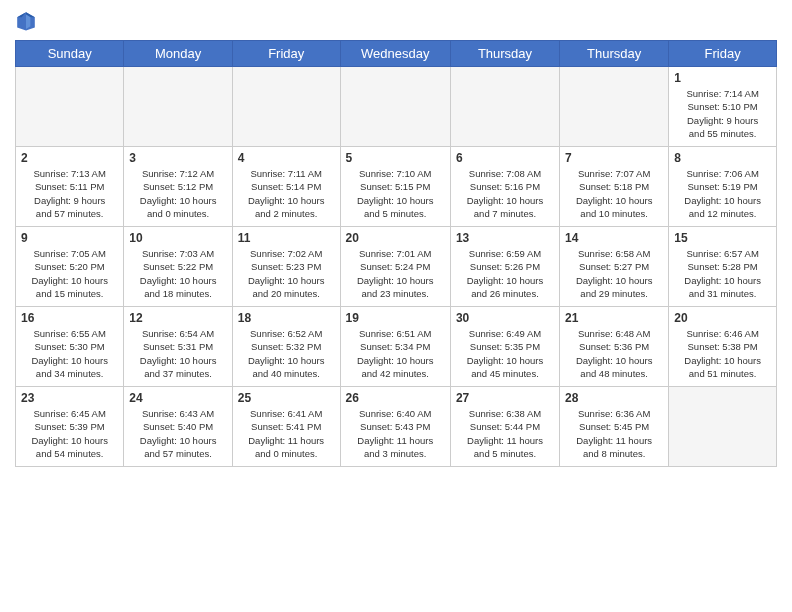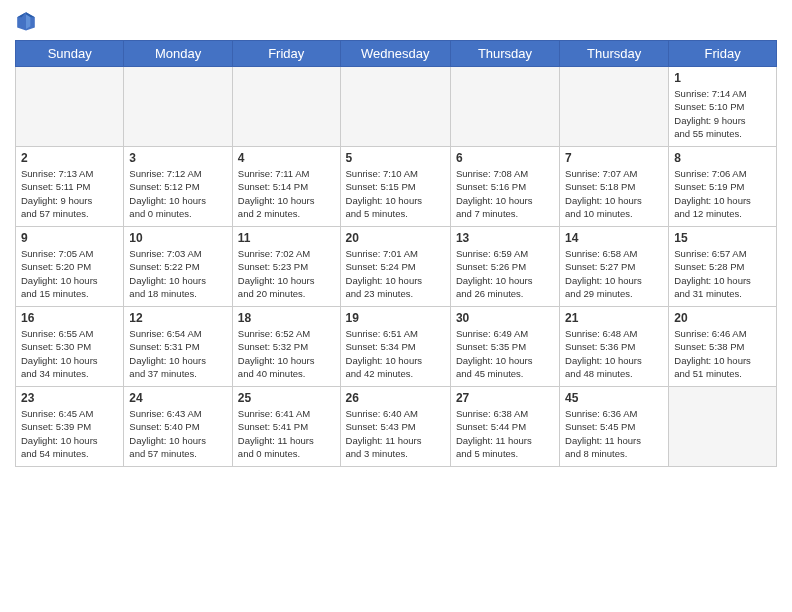--- a/index.html
+++ b/index.html
@@ -77,20 +77,21 @@
       font-size: 12px;
       font-weight: bold;
       color: #333;
       display: block;
       margin-bottom: 2px;
     }
     .day-info {
       color: #333;
       line-height: 1.4;
       font-size: 9.5px;
+      text-align: center;
     }
     .calendar tr:nth-child(even) td:not(.empty) {
       background: #fff;
     }
   </style>
 </head>
 <body>
 
 <div class="container">
   <div class="header">
@@ -243,20 +244,20 @@
           </td>
           <td>
             <span class="day-num">26</span>
             <div class="day-info">Sunrise: 6:40 AM<br>Sunset: 5:43 PM<br>Daylight: 11 hours<br>and 3 minutes.</div>
           </td>
           <td>
             <span class="day-num">27</span>
             <div class="day-info">Sunrise: 6:38 AM<br>Sunset: 5:44 PM<br>Daylight: 11 hours<br>and 5 minutes.</div>
           </td>
           <td>
-            <span class="day-num">45</span>
+            <span class="day-num">28</span>
             <div class="day-info">Sunrise: 6:36 AM<br>Sunset: 5:45 PM<br>Daylight: 11 hours<br>and 8 minutes.</div>
           </td>
           <td class="empty"></td>
         </tr>
       </tbody>
   </table>
 </div>
 
 </body></html>

